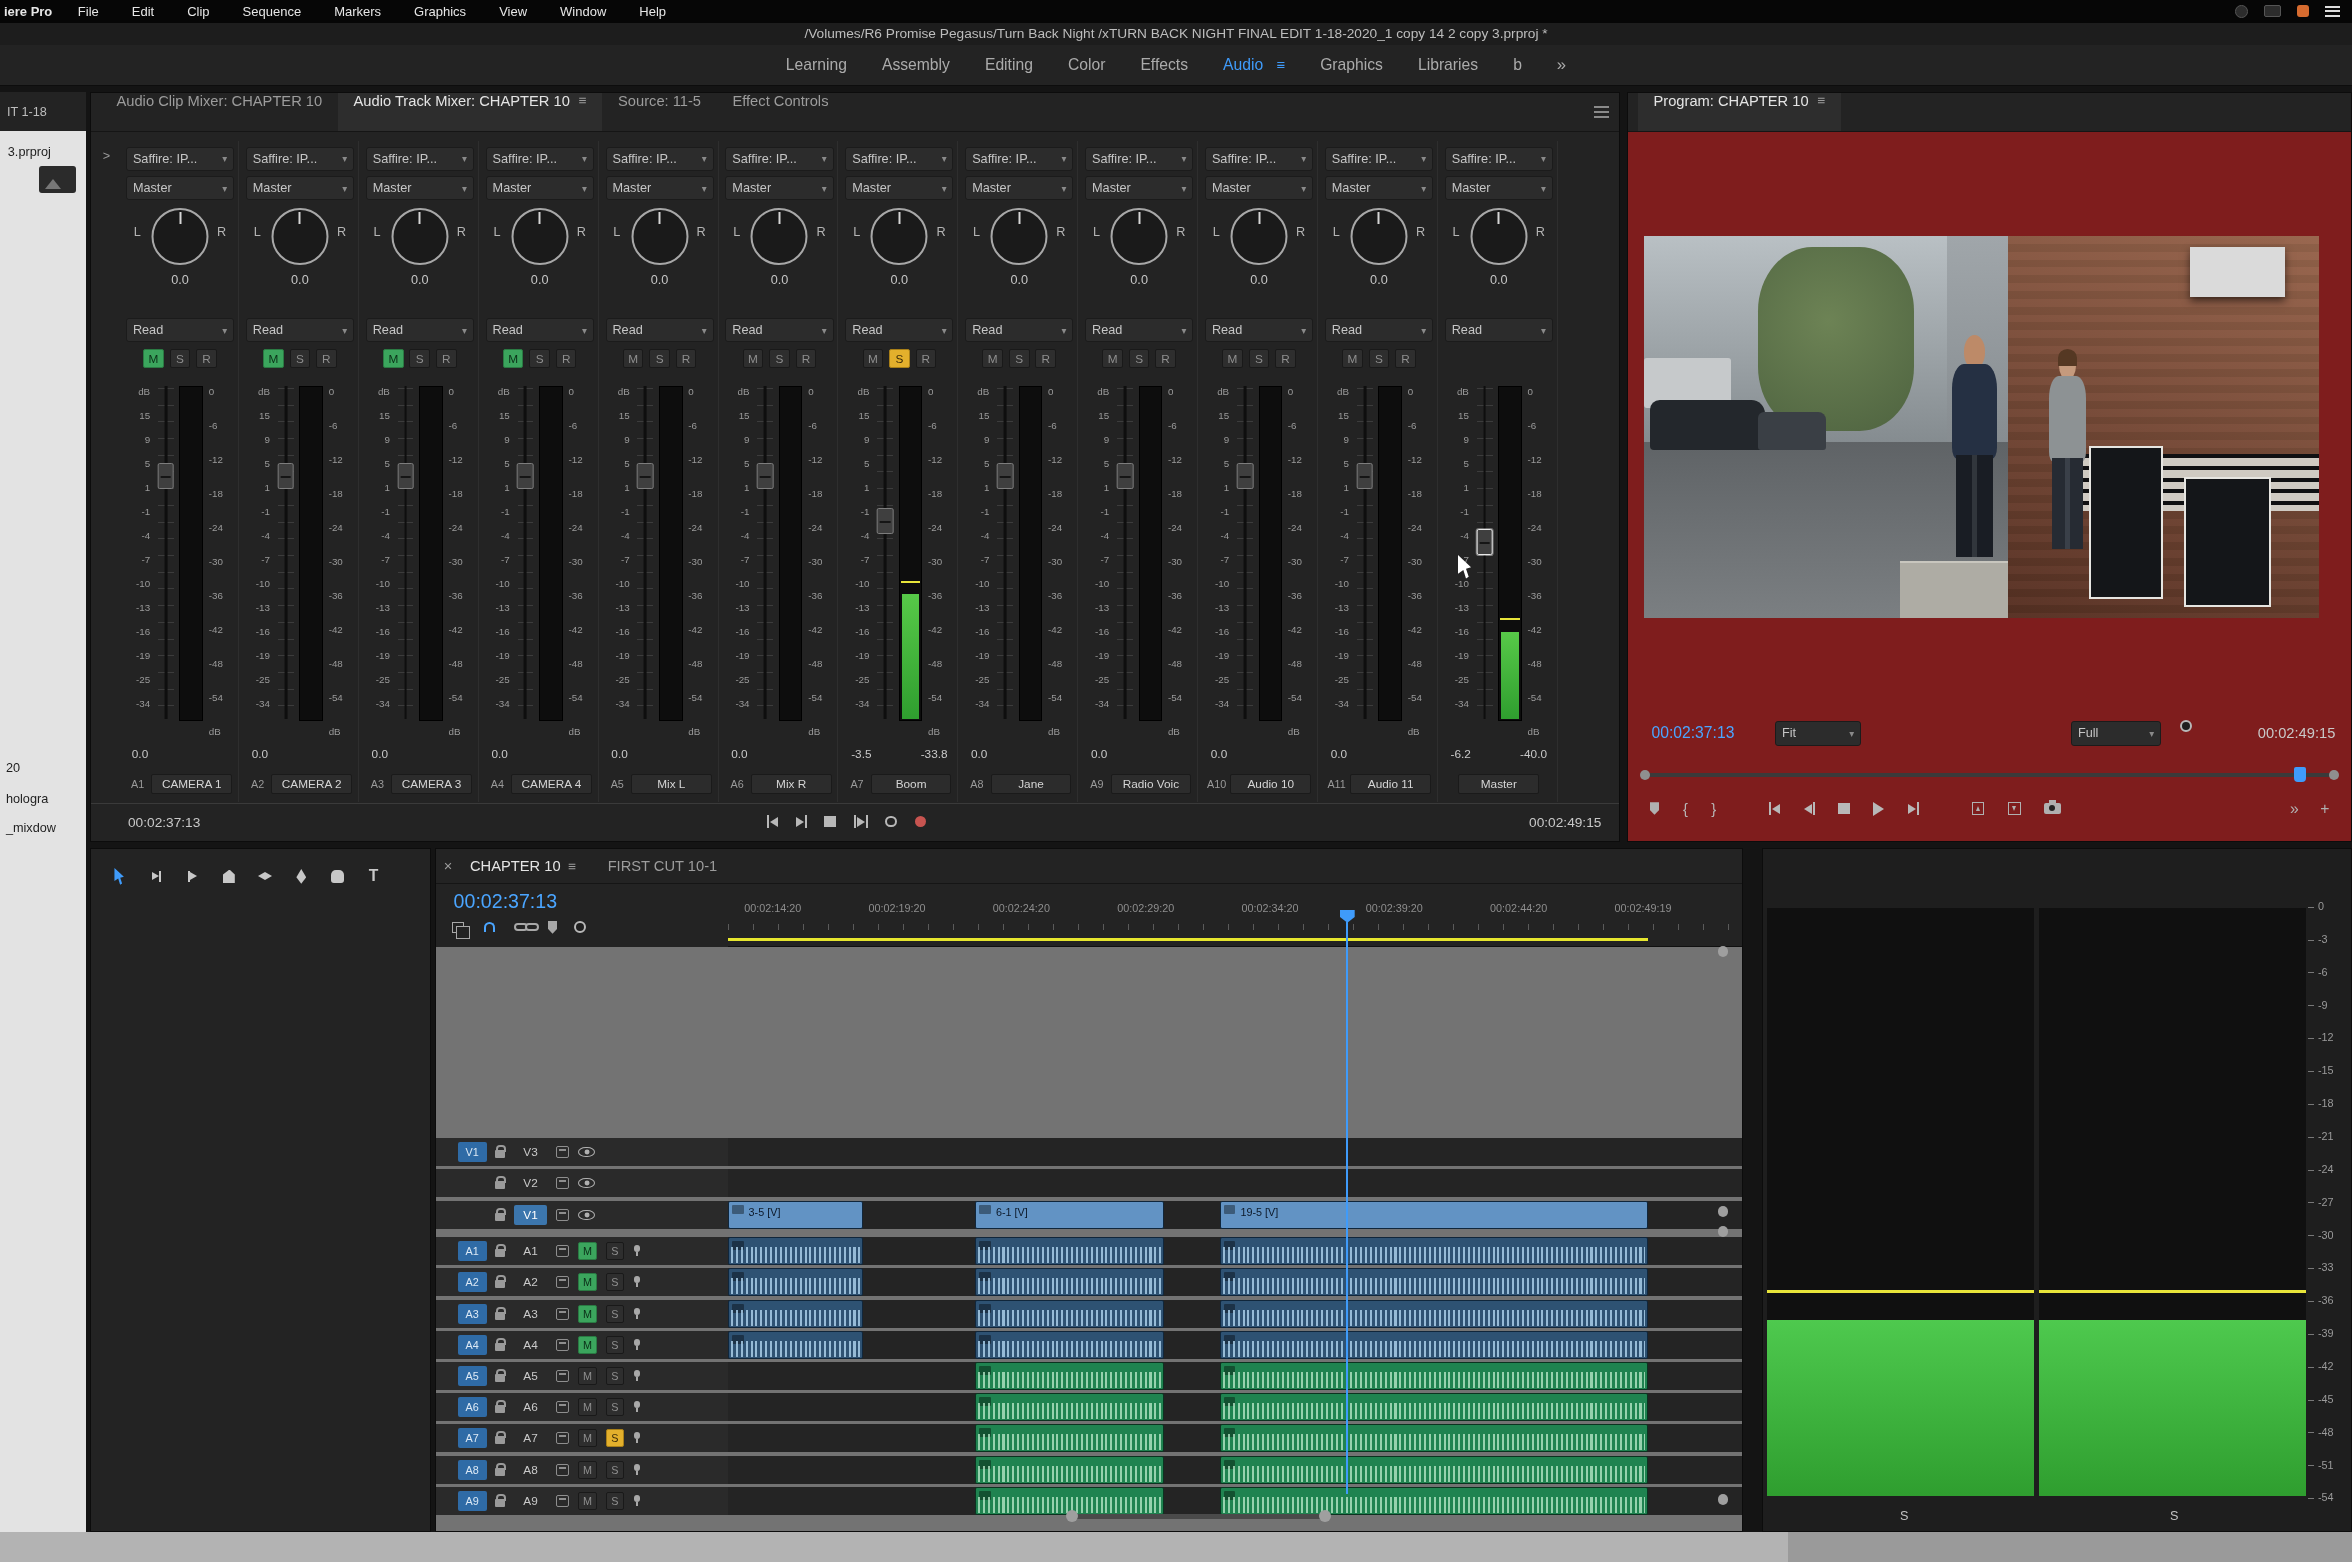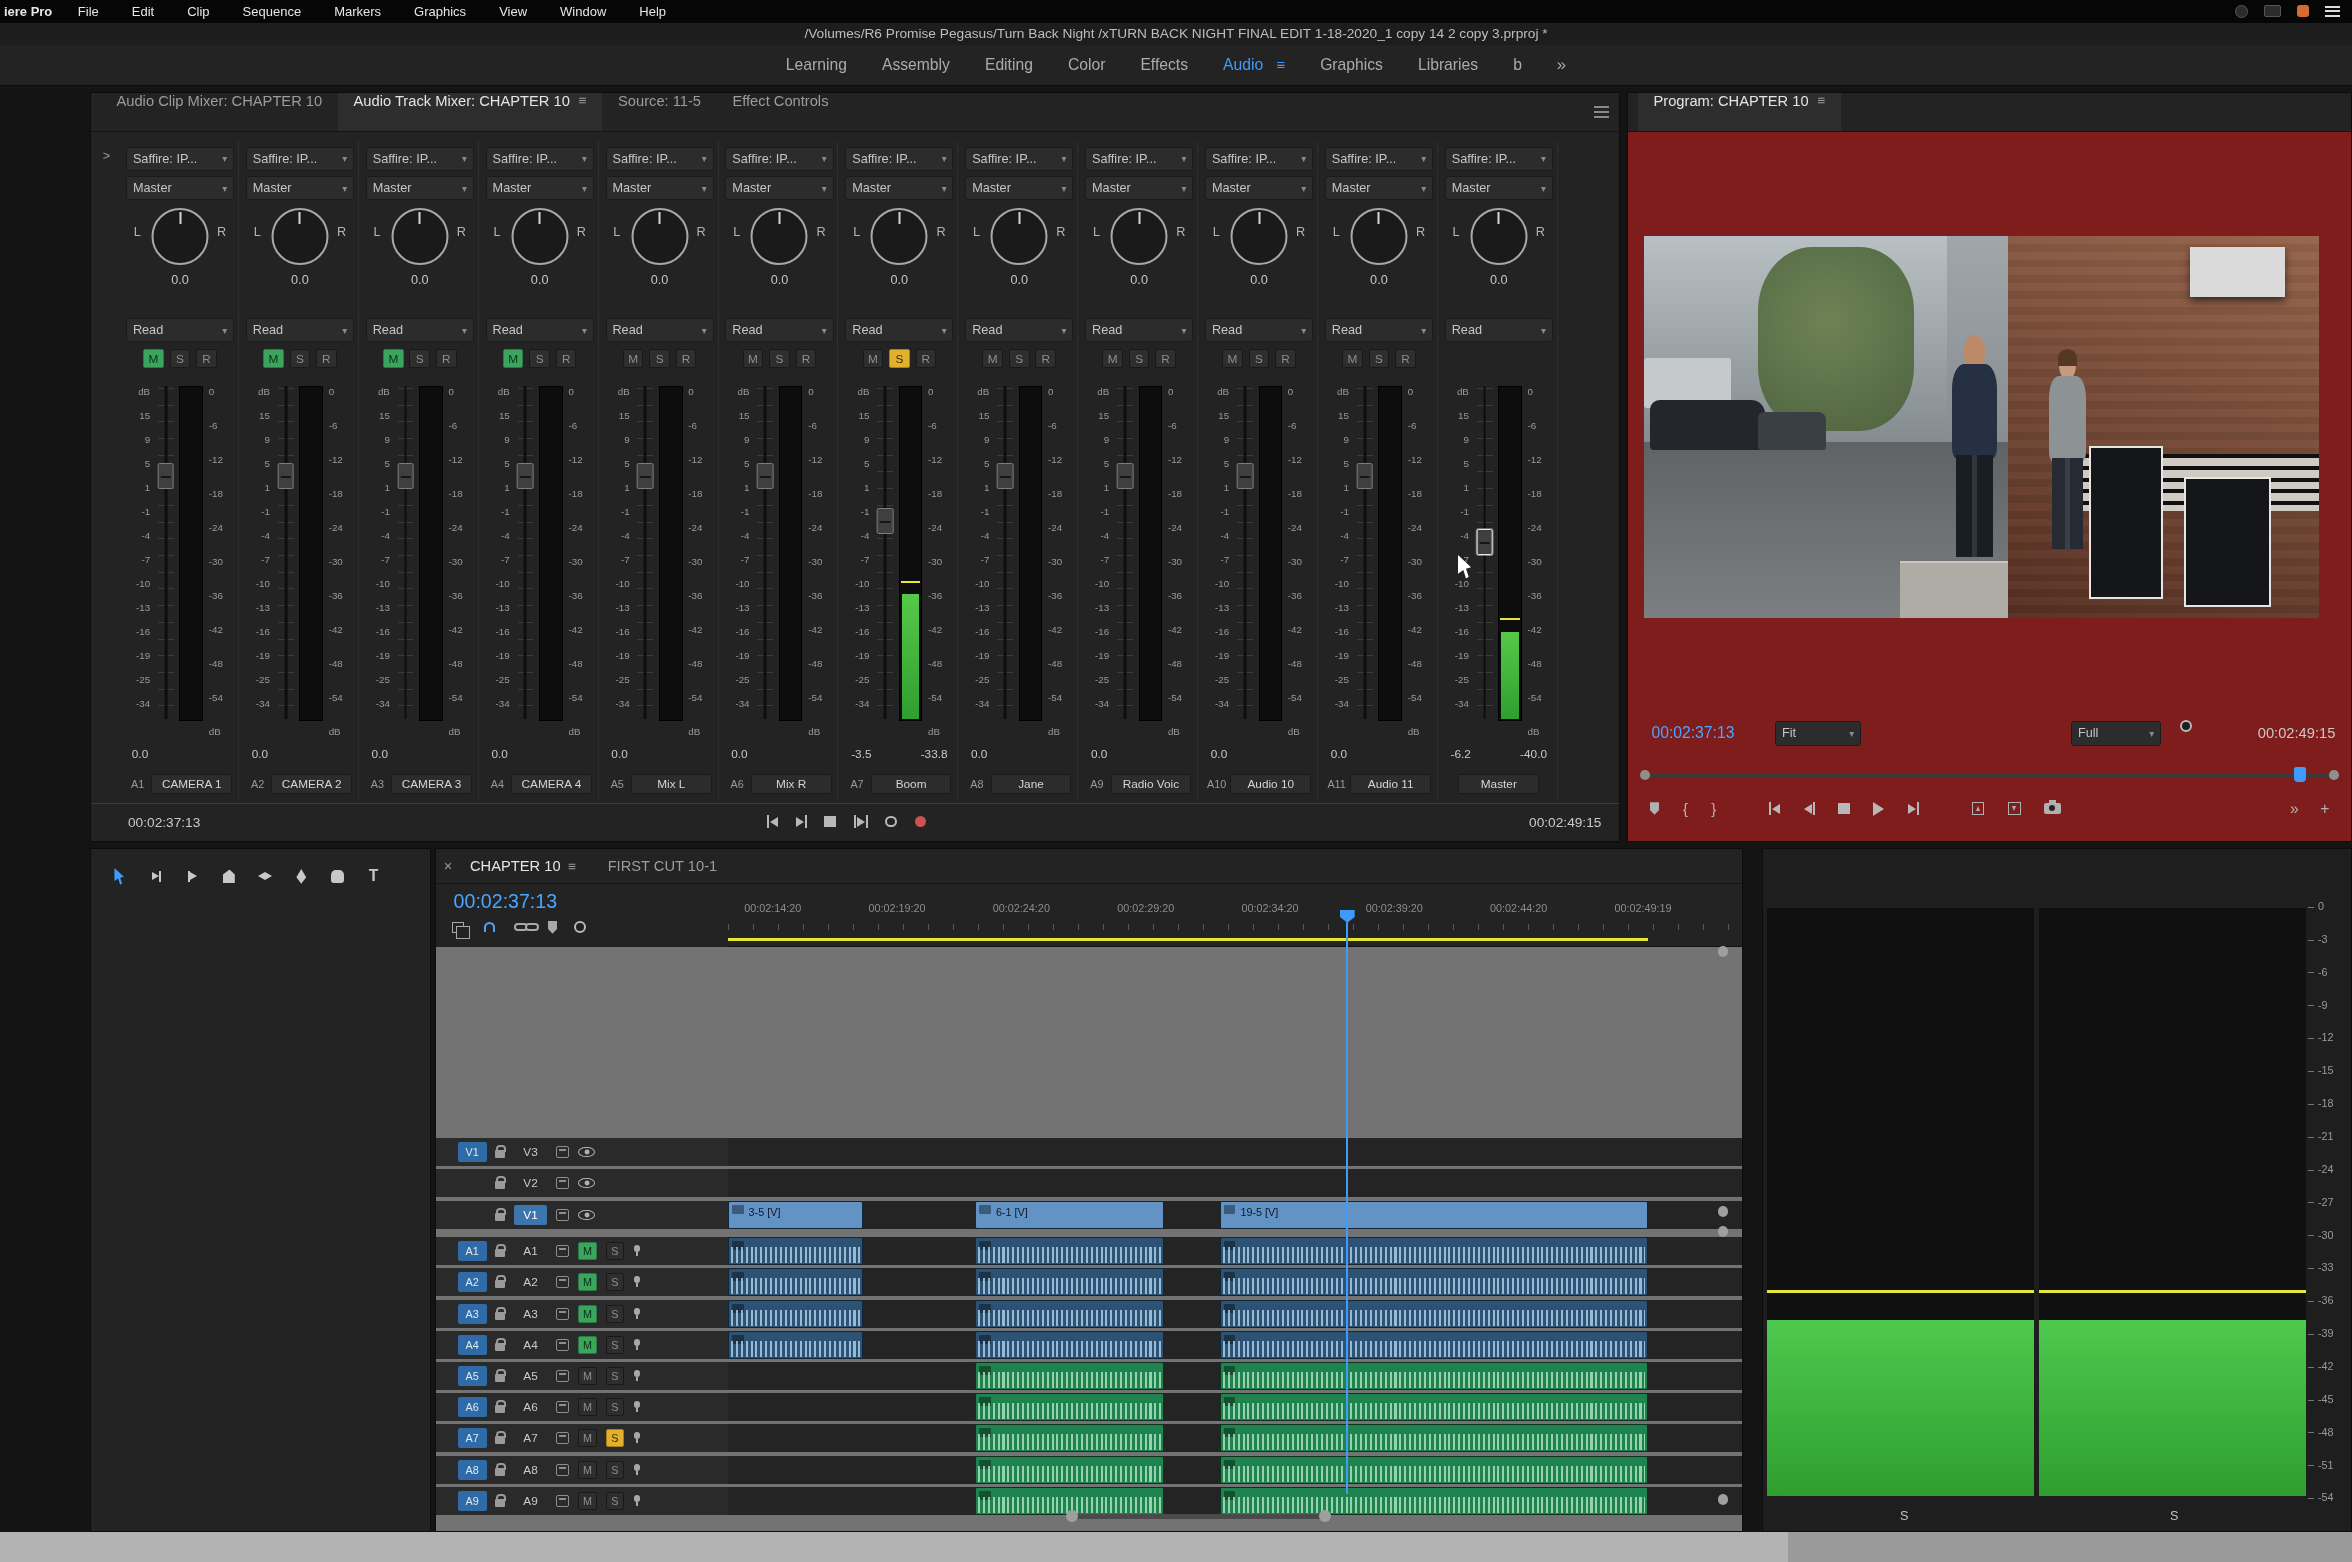--- a/index.html
+++ b/index.html
@@ -276,20 +276,28 @@
         <span class="ws-tab">Effects</span>
         <span class="ws-tab active">Audio</span>
         <span class="ws-menu">≡</span>
         <span class="ws-tab">Graphics</span>
         <span class="ws-tab">Libraries</span>
         <span class="ws-tab">b</span>
         <span class="ws-overflow">»</span>
       </div>
   </div>
 
+  <div class="finder">
+    <div class="fs-tab">IT 1-18</div>
+    <span class="fs-file">3.prproj</span>
+    <span class="fs-thumb"></span>
+    <span class="fs-low" style="top:669px">20</span>
+    <span class="fs-low" style="top:700px">hologra</span>
+    <span class="fs-low" style="top:729px">_mixdow</span>
+  </div>
 
   <div class="panel mixer-panel">
     <div class="panel-tabs">
       <div class="panel-tab">
           <span>Audio Clip Mixer: CHAPTER 10</span>
         </div>
         <div class="panel-tab active">
           <span>Audio Track Mixer: CHAPTER 10</span>
           <span class="tab-menu">≡</span>
         </div>

